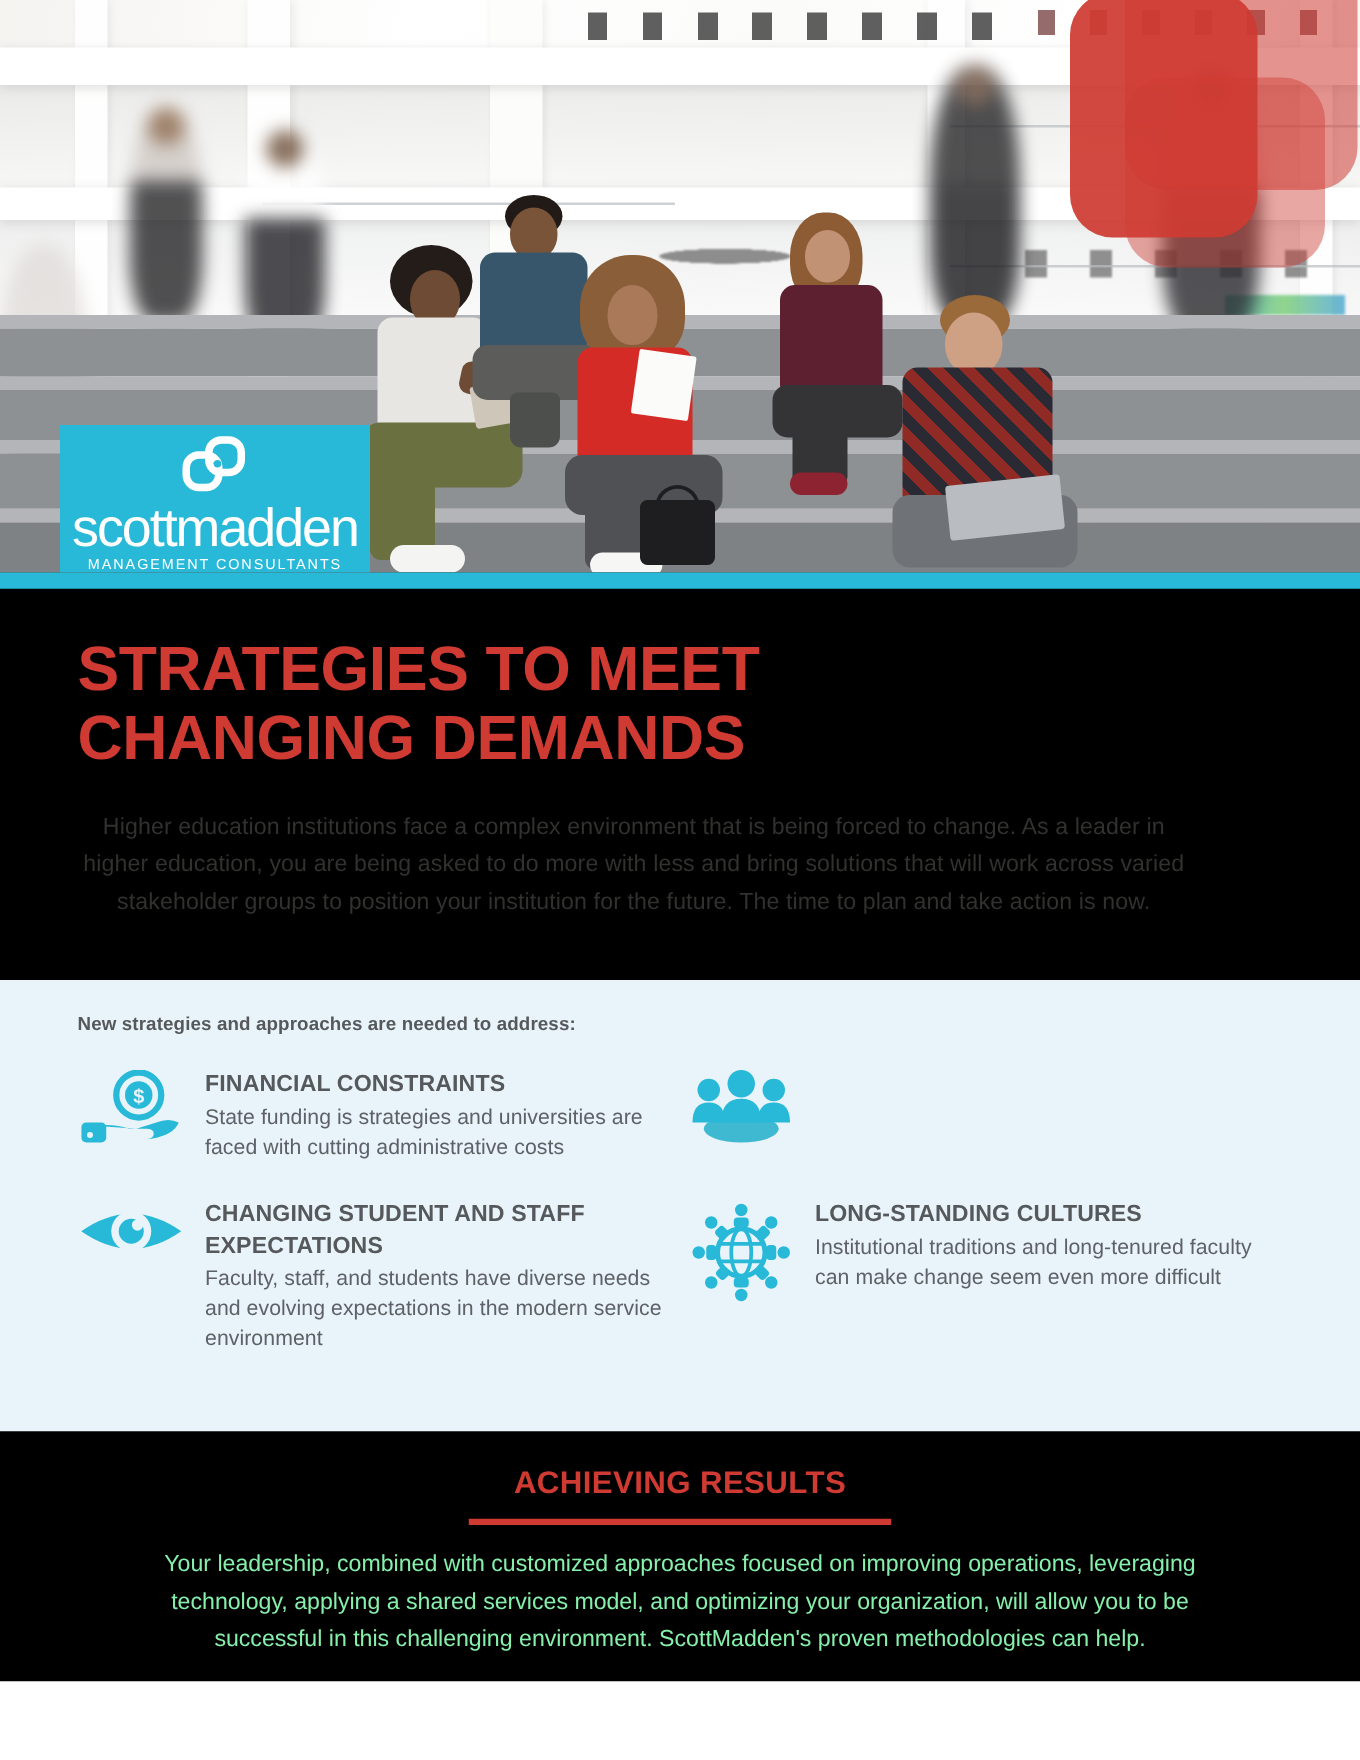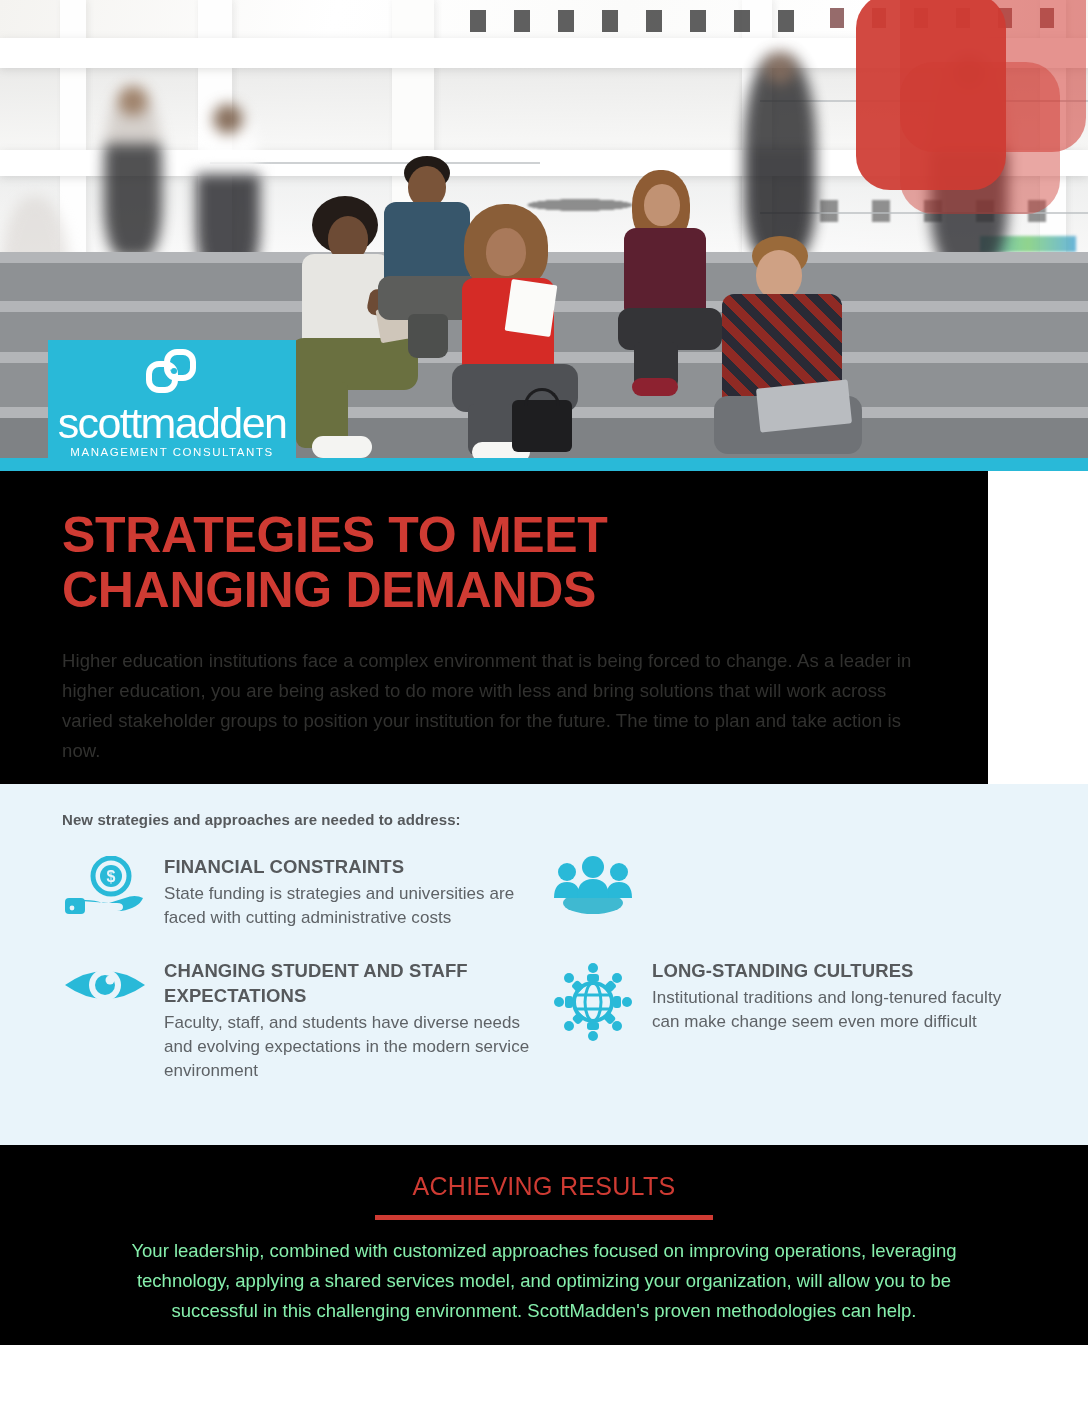--- a/index.html
+++ b/index.html
@@ -67,43 +67,43 @@
   .logo-mark .lsq { position:absolute; border:6px solid #fff; border-radius:13px; background:transparent; }
   .logo-mark .lsq.a { left:0; top:12px; width:32px; height:32px; }
   .logo-mark .lsq.b { left:18px; top:0; width:32px; height:32px; }
   .logo-mark .dot { position:absolute; left:25px; top:19px; width:6px; height:6px; background:#29b9d8; border-radius:50%; }
   .logo-word { color:#fff; font-size:43px; line-height:44px; letter-spacing:-1.6px; font-weight:400; margin-top:16px; }
   .logo-sub { color:#fff; font-size:11.5px; letter-spacing:1.55px; margin-top:1px; }
 
   .teal-bar { position:absolute; left:0; top:458px; width:1088px; height:13px; background:#29b9d8; z-index:7; }
 
   
-  .intro { position:relative; width:988px; height:326px; background:#000; padding:50px 62px 16px 62px; }
+  .intro { position:relative; width:1088px; height:326px; background:#000; padding:50px 62px 16px 62px; }
   .headline {
     color:#cf3b33; font-weight:bold; font-size:50px; line-height:55px;
     letter-spacing:-0.3px; text-transform:uppercase;
   }
   .intro-body {
     margin-top:28px; color:#31312f; font-size:18.5px; line-height:30px;
-    max-width:890px; letter-spacing:.1px;
+    max-width:890px; letter-spacing:.1px;text-align:center;
   }
 
   
   .light { position:relative; width:1088px; height:361px; background:#e9f4fa; padding:27px 62px 0 62px; }
   .light-title { color:#56595c; font-weight:bold; font-size:15px; letter-spacing:.1px; }
   .grid { margin-top:24px; display:grid; grid-template-columns:480px 1fr; column-gap:8px; row-gap:26px; }
   .cell { display:flex; gap:16px; }
   .cell .ico { width:86px; min-width:86px; height:74px; display:flex; align-items:flex-start; justify-content:center; padding-top:4px; }
   .cell .txt { padding-top:2px; }
   .cell h3 { color:#56595c; font-size:18.5px; font-weight:bold; line-height:25px; letter-spacing:.1px; text-transform:uppercase; }
   .cell p { color:#5e6266; font-size:17px; line-height:24px; margin-top:3px; letter-spacing:.05px; }
 
   
   .results { position:relative; width:1088px; height:200px; background:#000; padding-top:27px; text-align:center; }
-  .results h2 { color:#cf3b33; font-weight:normal; font-size:25px; letter-spacing:.3px; text-transform:uppercase; }
+  .results h2 { color:#cf3b33; font-weight:bold; font-size:25px; letter-spacing:.3px; text-transform:uppercase; }
   .rule { width:338px; height:5px; background:#cf3b33; margin:14px auto 0 auto; }
   .results p { color:#86efac; font-size:18.5px; line-height:30px; margin:16px auto 0 auto; width:830px; }
   .footer-white { position:absolute; left:0; top:1358px; width:1088px; height:50px; background:#fff; }
 </style>
 </head>
 <body>
 
 <div class="hero">
   <div class="atrium"></div>
 

